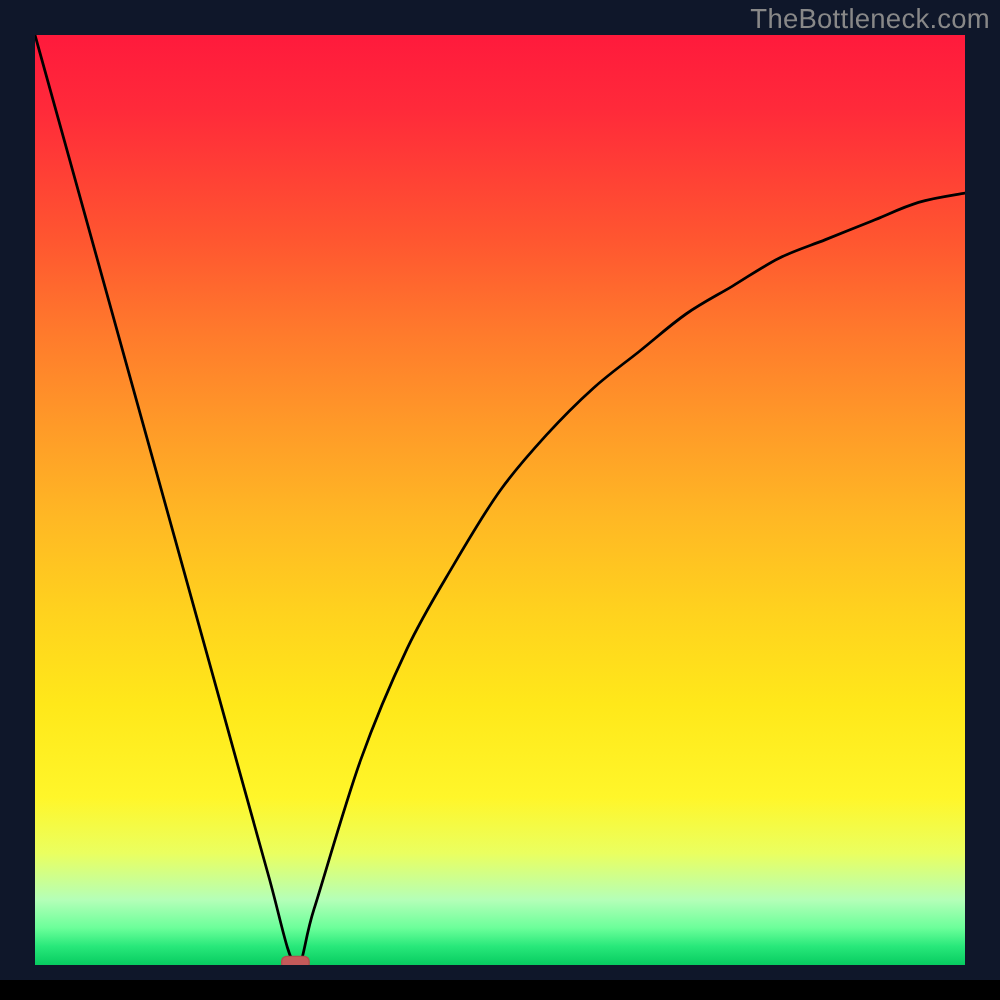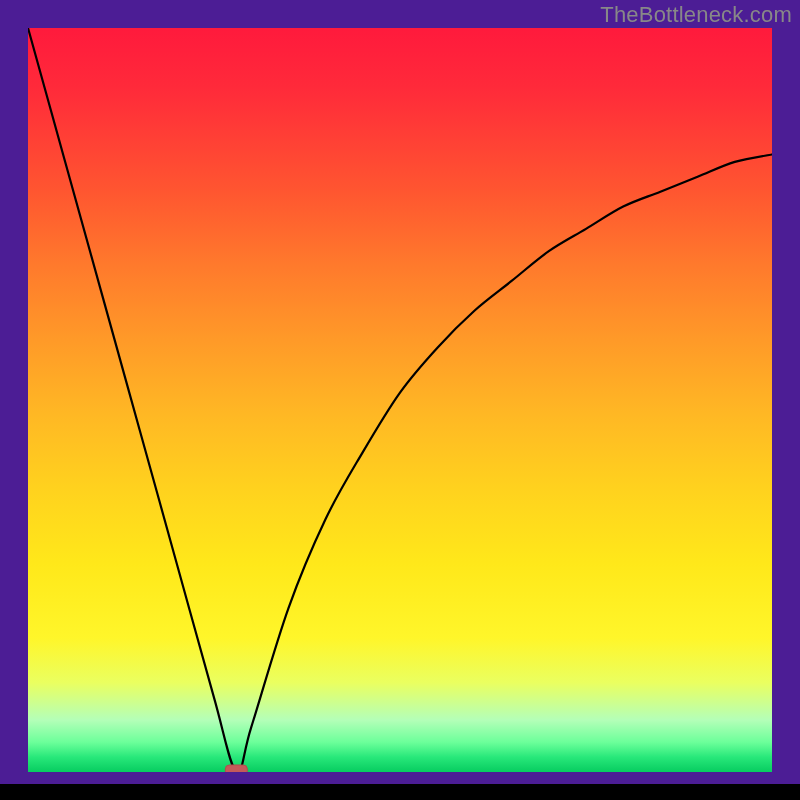--- a/index.html
+++ b/index.html
@@ -8,21 +8,21 @@
     width: 800px;
     height: 800px;
     background: #000;
     overflow: hidden;
     font-family: Arial, Helvetica, sans-serif;
   }
   .outer {
     position: relative;
     width: 800px;
     height: 784px;
-    background: #4c1d95;
+    background: #0f172a;
   }
   .watermark {
     position: absolute;
     top: 2px;
     right: 8px;
     color: #888;
     font-size: 22px;
     font-weight: 500;
     letter-spacing: 0.2px;
     z-index: 20;

